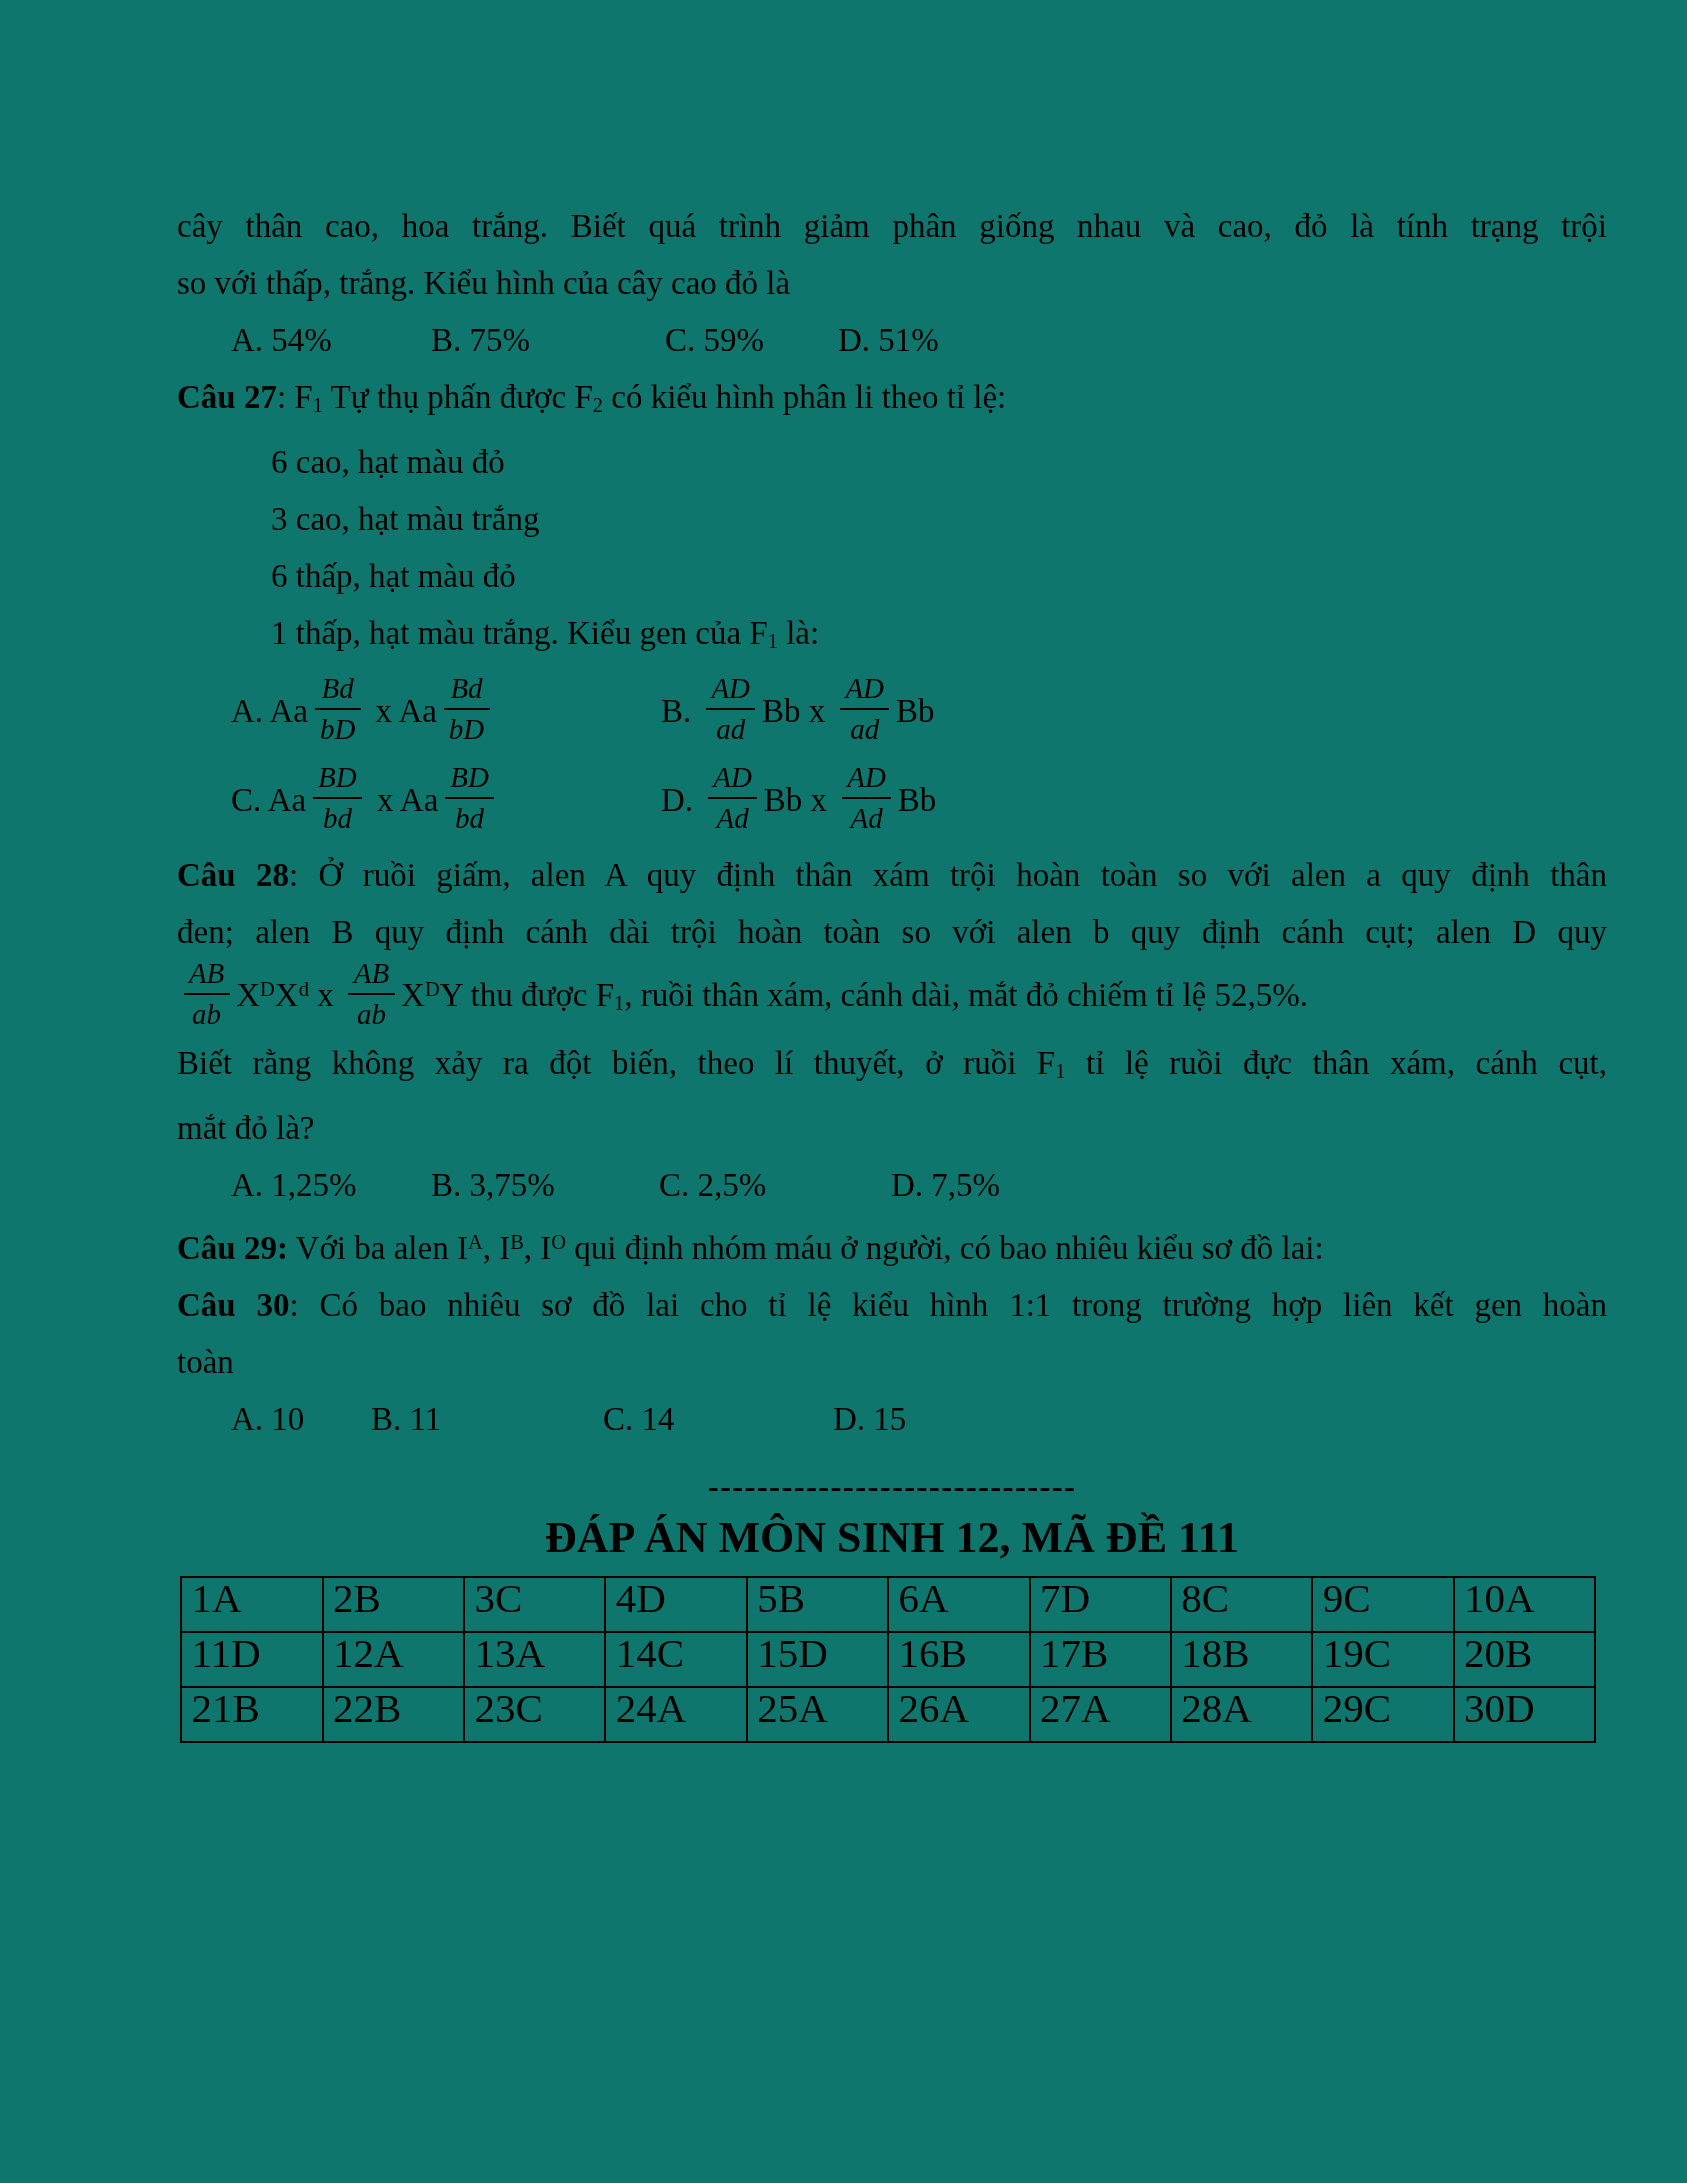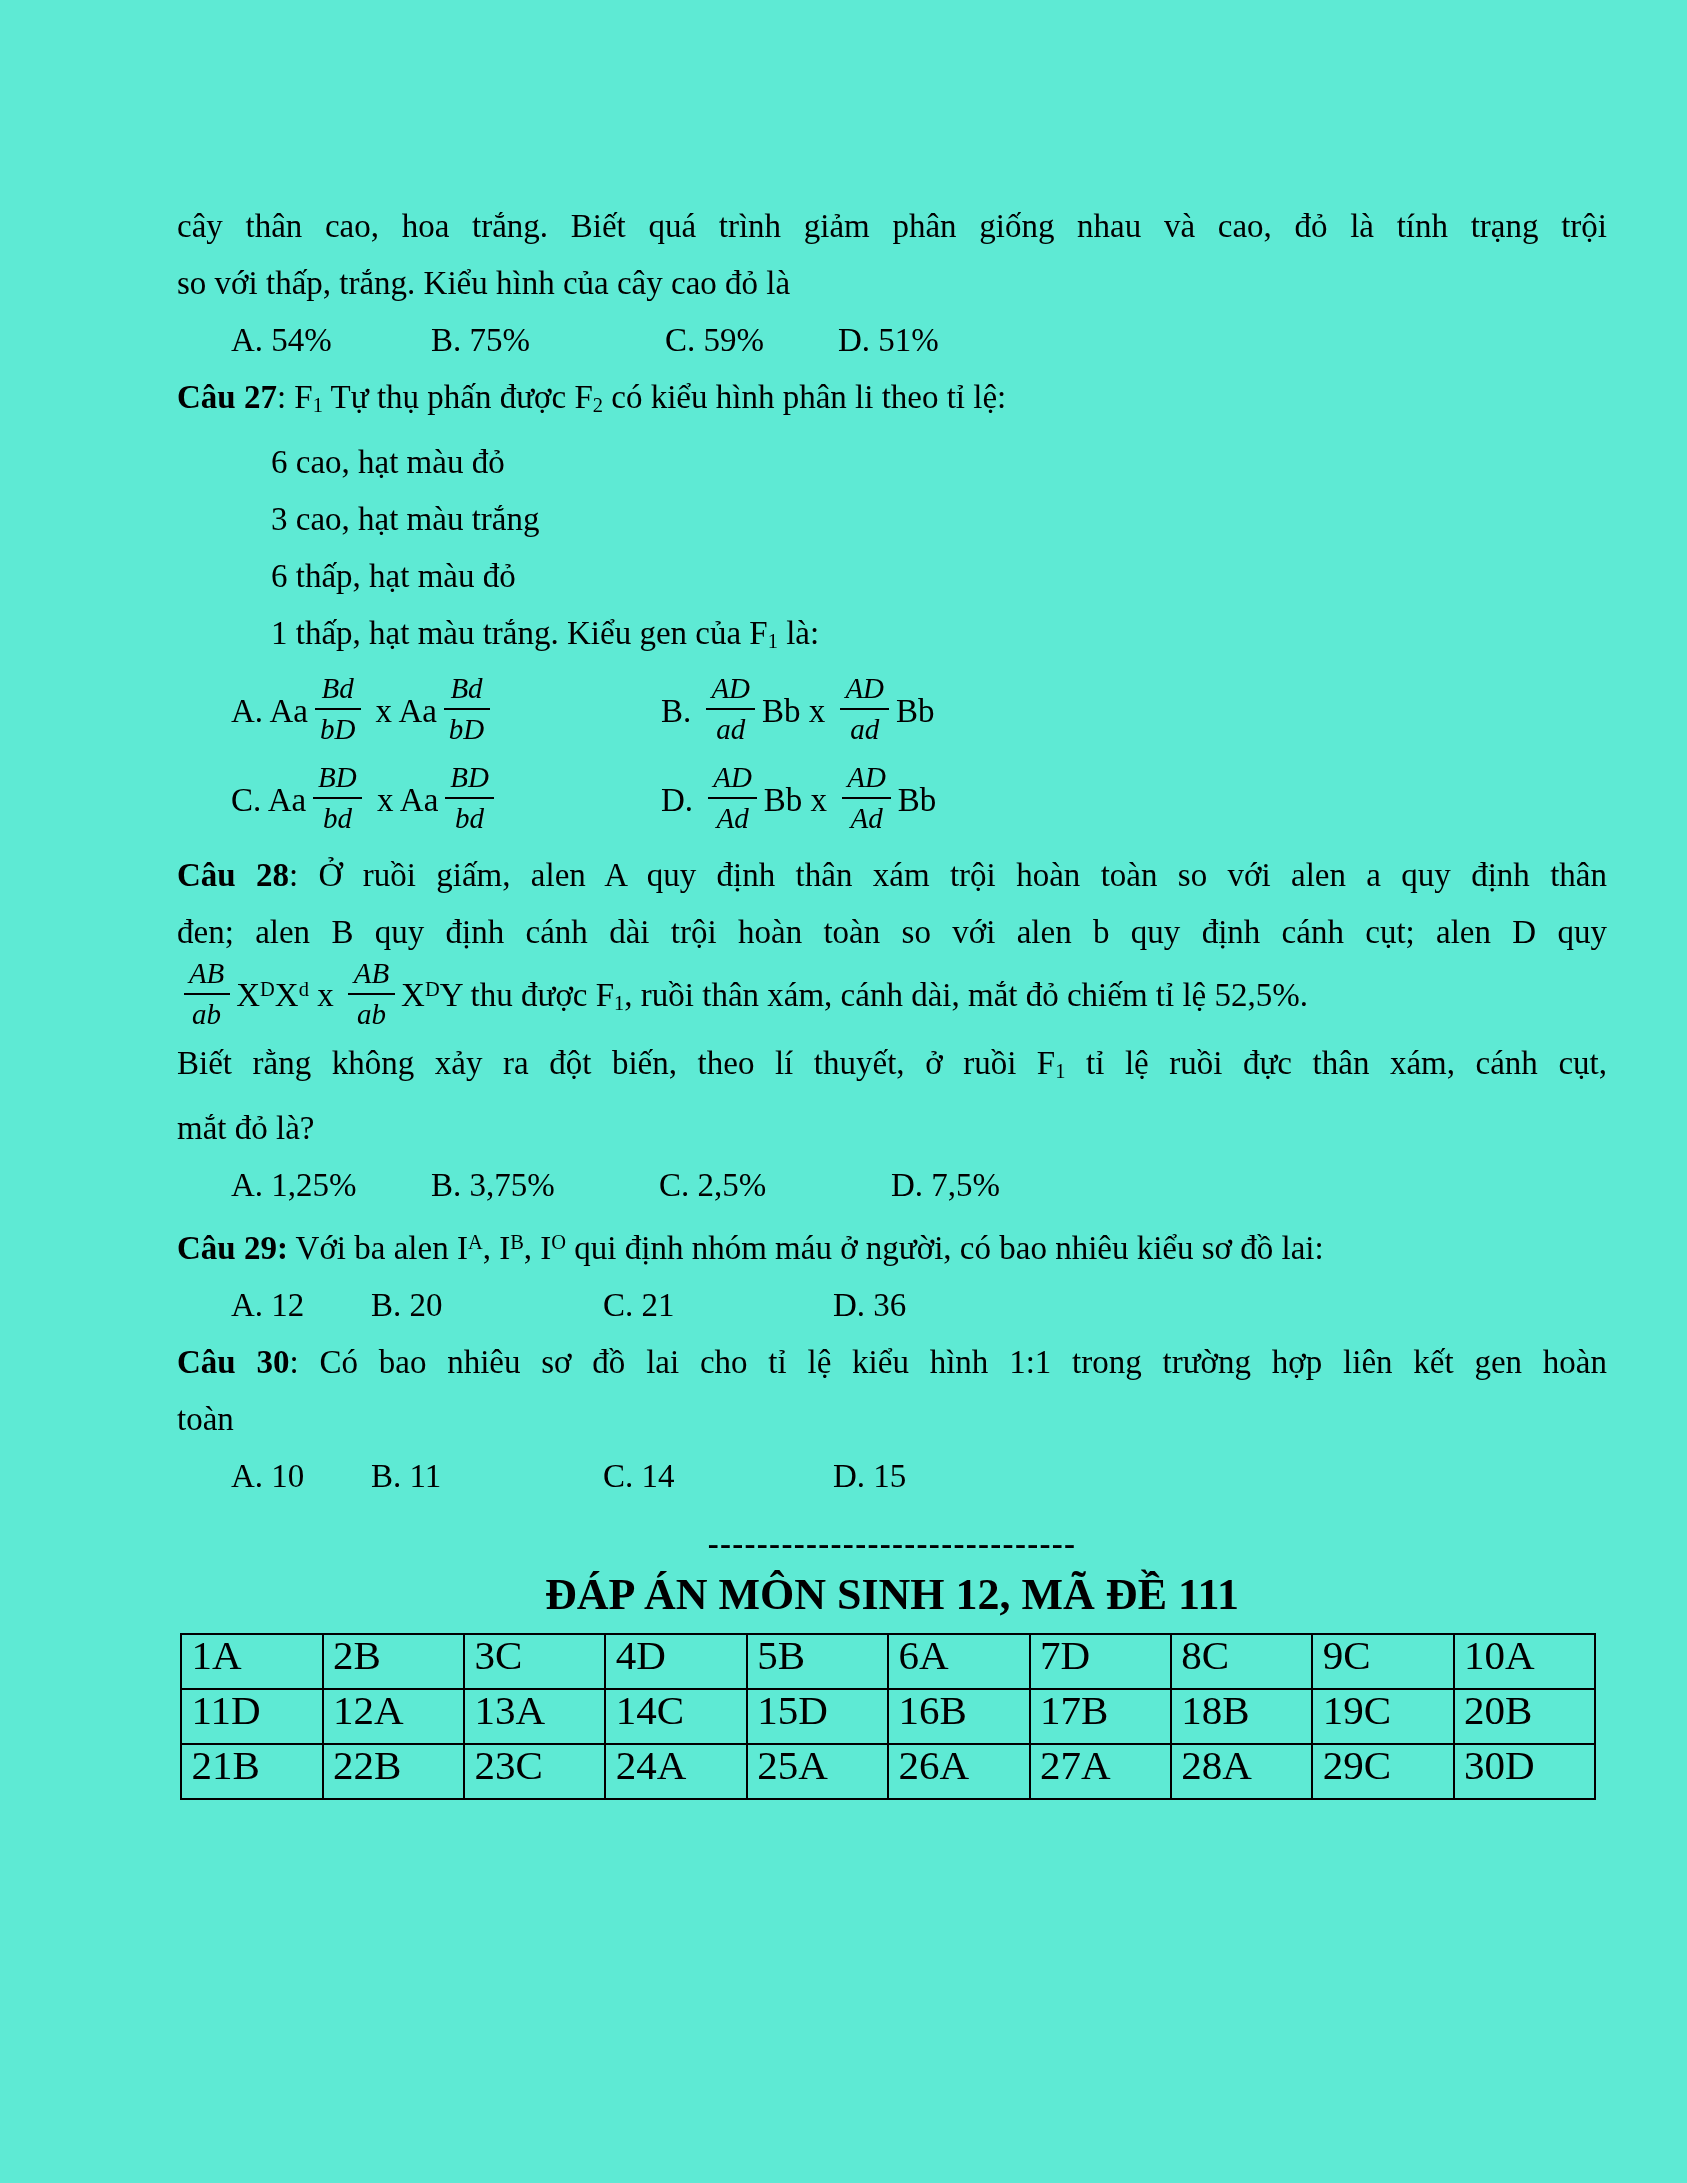--- a/index.html
+++ b/index.html
@@ -1,19 +1,19 @@
 <!DOCTYPE html>
 <html style="font-size:10.6px"><head>
 <meta charset="utf-8">
 <style>
   html,body{margin:0;padding:0;background:#888;}
   .page{
     position:relative;
     width:1687px;height:2183px;
-    background:#5eead4;
+    background:#0f766e;
     box-sizing:border-box;
     padding:198px 80px 0 177px;
     font-family:"Liberation Serif", "DejaVu Serif", serif;
     font-size:33px;
     line-height:57px;
     color:#000;
   }
   .line{white-space:normal;}
   .jl{text-align:justify;text-align-last:justify;}
   .qlabel{font-weight:bold;}
@@ -118,23 +118,20 @@
     <span>Biết rằng không xảy ra đột biến, theo lí thuyết, ở ruồi F</span><span class="sb">1</span><span> tỉ lệ ruồi đực thân xám, cánh cụt,</span>
   </div>
   <div class="line">mắt đỏ là?</div>
   <div class="ans ans-q28">
     <span>A. 1,25%</span><span>B. 3,75%</span><span>C. 2,5%</span><span>D. 7,5%</span>
   </div>
 
   <div class="line">
     <span class="qlabel">Câu 29:</span><span> Với ba alen I</span><span class="sp">A</span><span>, I</span><span class="sp">B</span><span>, I</span><span class="sp">O</span><span> qui định nhóm máu ở người, có bao nhiêu kiểu sơ đồ lai:</span>
   </div>
-  <div class="ans ans-qsm">
-    <span>A. 12</span><span>B. 20</span><span>C. 21</span><span>D. 36</span>
-  </div>
 
   <div class="line jl">
     <span class="qlabel">Câu 30</span><span>: Có bao nhiêu sơ đồ lai cho tỉ lệ kiểu hình 1:1 trong trường hợp liên kết gen hoàn</span>
   </div>
   <div class="line">toàn</div>
   <div class="ans ans-qsm">
     <span>A. 10</span><span>B. 11</span><span>C. 14</span><span>D. 15</span>
   </div>
 
   <div class="divider">------------------------------</div>

